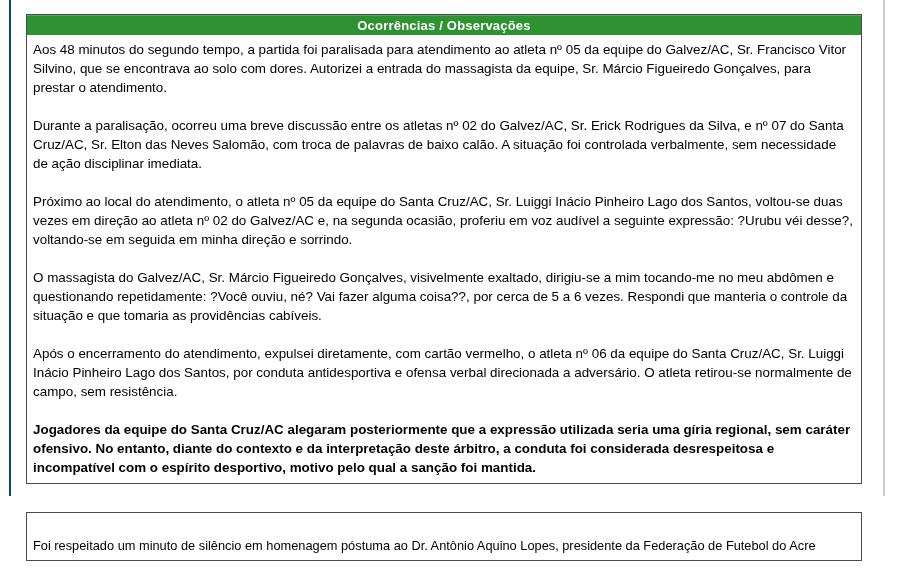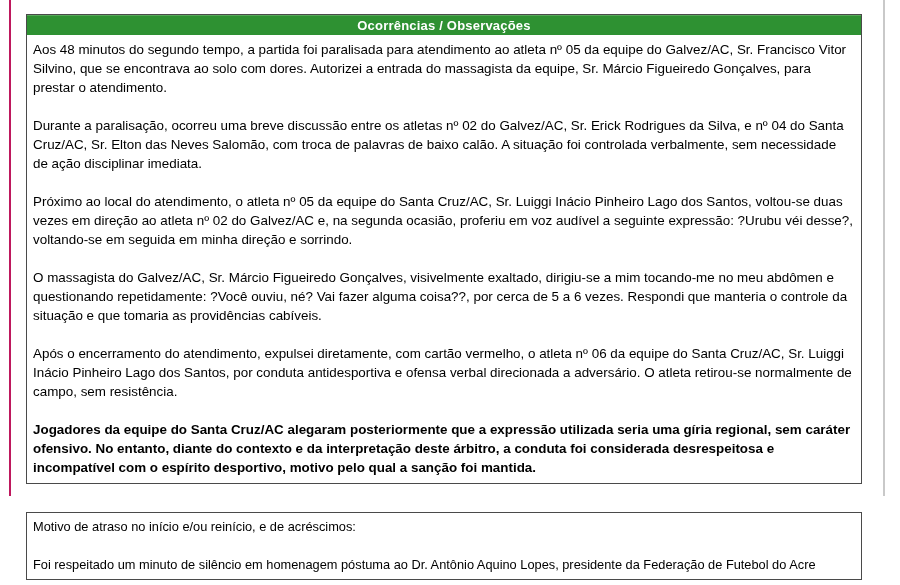--- a/index.html
+++ b/index.html
@@ -12,21 +12,21 @@
     font-family: "Liberation Sans", sans-serif;
     color: #000000;
     overflow: hidden;
   }
   .sheet {
     position: absolute;
     top: 0;
     left: 9px;
     width: 876px;
     height: 496px;
-    border-left: 2px solid #be185d;
+    border-left: 2px solid #0c4a6e;
     border-right: 2px solid #c9c9c9;
     background: #ffffff;
   }
   .main-box {
     margin: 14px 0 0 15px;
     width: 836px;
     border: 1px solid var(--box-border, #4a4a4a);
     background: #ffffff;
   }
   .green-header {
@@ -69,26 +69,25 @@
 <body>
 
 <div class="sheet">
 
   <div class="main-box">
     <div class="green-header">
       <span>Ocorrências / Observações</span>
     </div>
     <div class="box-body">
       <p>Aos 48 minutos do segundo tempo, a partida foi paralisada para atendimento ao atleta nº 05 da equipe do Galvez/AC, Sr. Francisco Vitor Silvino, que se encontrava ao solo com dores. Autorizei a entrada do massagista da equipe, Sr. Márcio Figueiredo Gonçalves, para prestar o atendimento.</p>
-      <p>Durante a paralisação, ocorreu uma breve discussão entre os atletas nº 02 do Galvez/AC, Sr. Erick Rodrigues da Silva, e nº 04 do Santa Cruz/AC, Sr. Elton das Neves Salomão, com troca de palavras de baixo calão. A situação foi controlada verbalmente, sem necessidade de ação disciplinar imediata.</p>
+      <p>Durante a paralisação, ocorreu uma breve discussão entre os atletas nº 02 do Galvez/AC, Sr. Erick Rodrigues da Silva, e nº 07 do Santa Cruz/AC, Sr. Elton das Neves Salomão, com troca de palavras de baixo calão. A situação foi controlada verbalmente, sem necessidade de ação disciplinar imediata.</p>
       <p>Próximo ao local do atendimento, o atleta nº 05 da equipe do Santa Cruz/AC, Sr. Luiggi Inácio Pinheiro Lago dos Santos, voltou-se duas vezes em direção ao atleta nº 02 do Galvez/AC e, na segunda ocasião, proferiu em voz audível a seguinte expressão: ?Urubu véi desse?, voltando-se em seguida em minha direção e sorrindo.</p>
       <p>O massagista do Galvez/AC, Sr. Márcio Figueiredo Gonçalves, visivelmente exaltado, dirigiu-se a mim tocando-me no meu abdômen e questionando repetidamente: ?Você ouviu, né? Vai fazer alguma coisa??, por cerca de 5 a 6 vezes. Respondi que manteria o controle da situação e que tomaria as providências cabíveis.</p>
       <p>Após o encerramento do atendimento, expulsei diretamente, com cartão vermelho, o atleta nº 06 da equipe do Santa Cruz/AC, Sr. Luiggi Inácio Pinheiro Lago dos Santos, por conduta antidesportiva e ofensa verbal direcionada a adversário. O atleta retirou-se normalmente de campo, sem resistência.</p>
       <p>Jogadores da equipe do Santa Cruz/AC alegaram posteriormente que a expressão utilizada seria uma gíria regional, sem caráter ofensivo. No entanto, diante do contexto e da interpretação deste árbitro, a conduta foi considerada desrespeitosa e incompatível com o espírito desportivo, motivo pelo qual a sanção foi mantida.</p>
     </div>
   </div>
 
   <div class="delay-box">
-    <div class="line">Motivo de atraso no início e/ou reinício, e de acréscimos:</div>
     <div class="line spaced">Foi respeitado um minuto de silêncio em homenagem póstuma ao Dr. Antônio Aquino Lopes, presidente da Federação de Futebol do Acre</div>
   </div>
 
 </div>
 
 </body></html>

